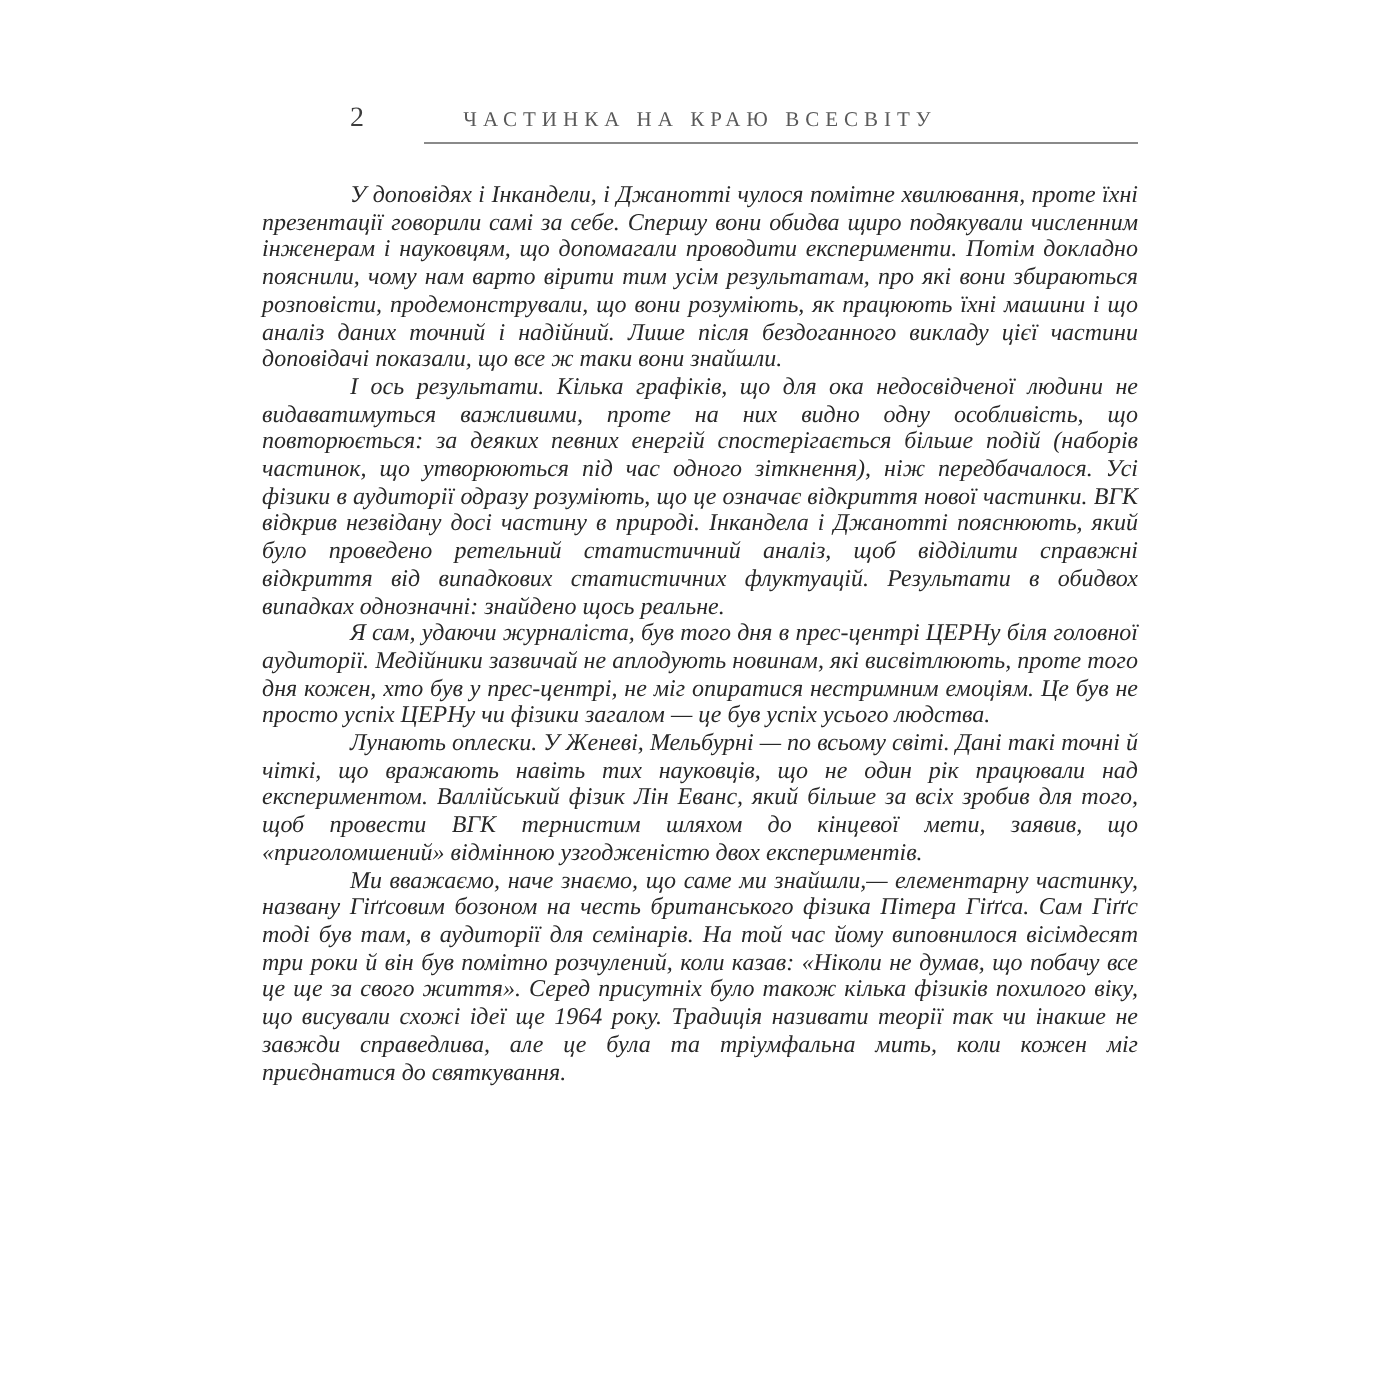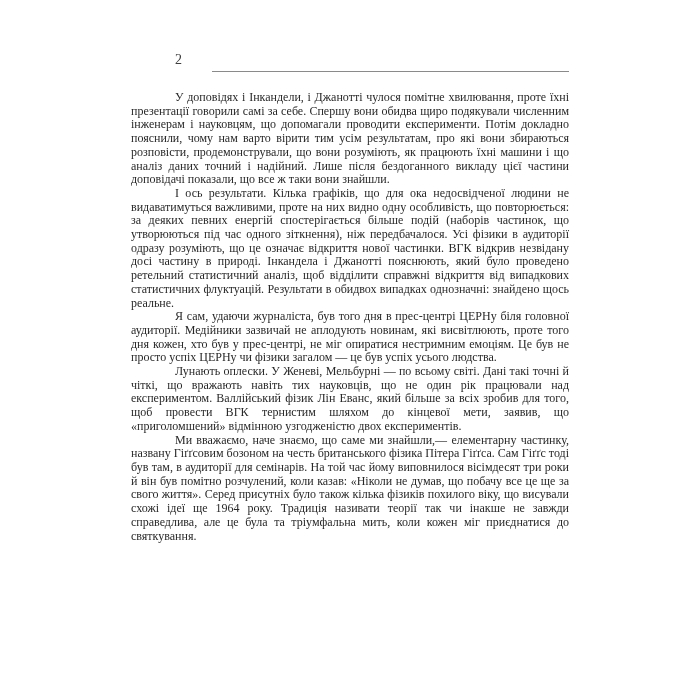--- a/index.html
+++ b/index.html
@@ -54,29 +54,31 @@
     top: 91px; left: 131px;
     width: 438px;
     font-size: 12px;
     line-height: 13.7px;
     text-align: justify;
     color: var(--body-text);
   }
   .body-text p {
     text-indent: 44px;
     margin: 0;
+    font-style: italic;
   }
 </style>
 </head>
 <body>
 
 <div class="page">
 
   <header class="pagehead">
     <span class="folio">2</span>
+    <div class="running-head">ЧАСТИНКА НА КРАЮ ВСЕСВІТУ</div>
     <div class="head-rule"></div>
   </header>
 
   <main class="body-text">
     <p>У доповідях і Інкандели, і Джанотті чулося помітне хвилювання, проте їхні презентації говорили самі за себе. Спершу вони обидва щиро подякували численним інженерам і науковцям, що допомагали проводити експерименти. Потім докладно пояснили, чому нам варто вірити тим усім результатам, про які вони збираються розповісти, продемонстрували, що вони розуміють, як працюють їхні машини і що аналіз даних точний і надійний. Лише після бездоганного викладу цієї частини доповідачі показали, що все ж таки вони знайшли.</p>
     <p>І ось результати. Кілька графіків, що для ока недосвідченої людини не видаватимуться важливими, проте на них видно одну особливість, що повторюється: за деяких певних енергій спостерігається більше подій (наборів частинок, що утворюються під час одного зіткнення), ніж передбачалося. Усі фізики в аудиторії одразу розуміють, що це означає відкриття нової частинки. ВГК відкрив незвідану досі частину в природі. Інкандела і Джанотті пояснюють, який було проведено ретельний статистичний аналіз, щоб відділити справжні відкриття від випадкових статистичних флуктуацій. Результати в обидвох випадках однозначні: знайдено щось реальне.</p>
     <p>Я сам, удаючи журналіста, був того дня в прес-центрі ЦЕРНу біля головної аудиторії. Медійники зазвичай не аплодують новинам, які висвітлюють, проте того дня кожен, хто був у прес-центрі, не міг опиратися нестримним емоціям. Це був не просто успіх ЦЕРНу чи фізики загалом — це був успіх усього людства.</p>
     <p>Лунають оплески. У Женеві, Мельбурні — по всьому світі. Дані такі точні й чіткі, що вражають навіть тих науковців, що не один рік працювали над експериментом. Валлійський фізик Лін Еванс, який більше за всіх зробив для того, щоб провести ВГК тернистим шляхом до кінцевої мети, заявив, що «приголомшений» відмінною узгодженістю двох експериментів.</p>
     <p>Ми вважаємо, наче знаємо, що саме ми знайшли,— елементарну частинку, названу Гіґґсовим бозоном на честь британського фізика Пітера Гіґґса. Сам Гіґґс тоді був там, в аудиторії для семінарів. На той час йому виповнилося вісімдесят три роки й він був помітно розчулений, коли казав: «Ніколи не думав, що побачу все це ще за свого життя». Серед присутніх було також кілька фізиків похилого віку, що висували схожі ідеї ще 1964 року. Традиція називати теорії так чи інакше не завжди справедлива, але це була та тріумфальна мить, коли кожен міг приєднатися до святкування.</p>
   </main>

